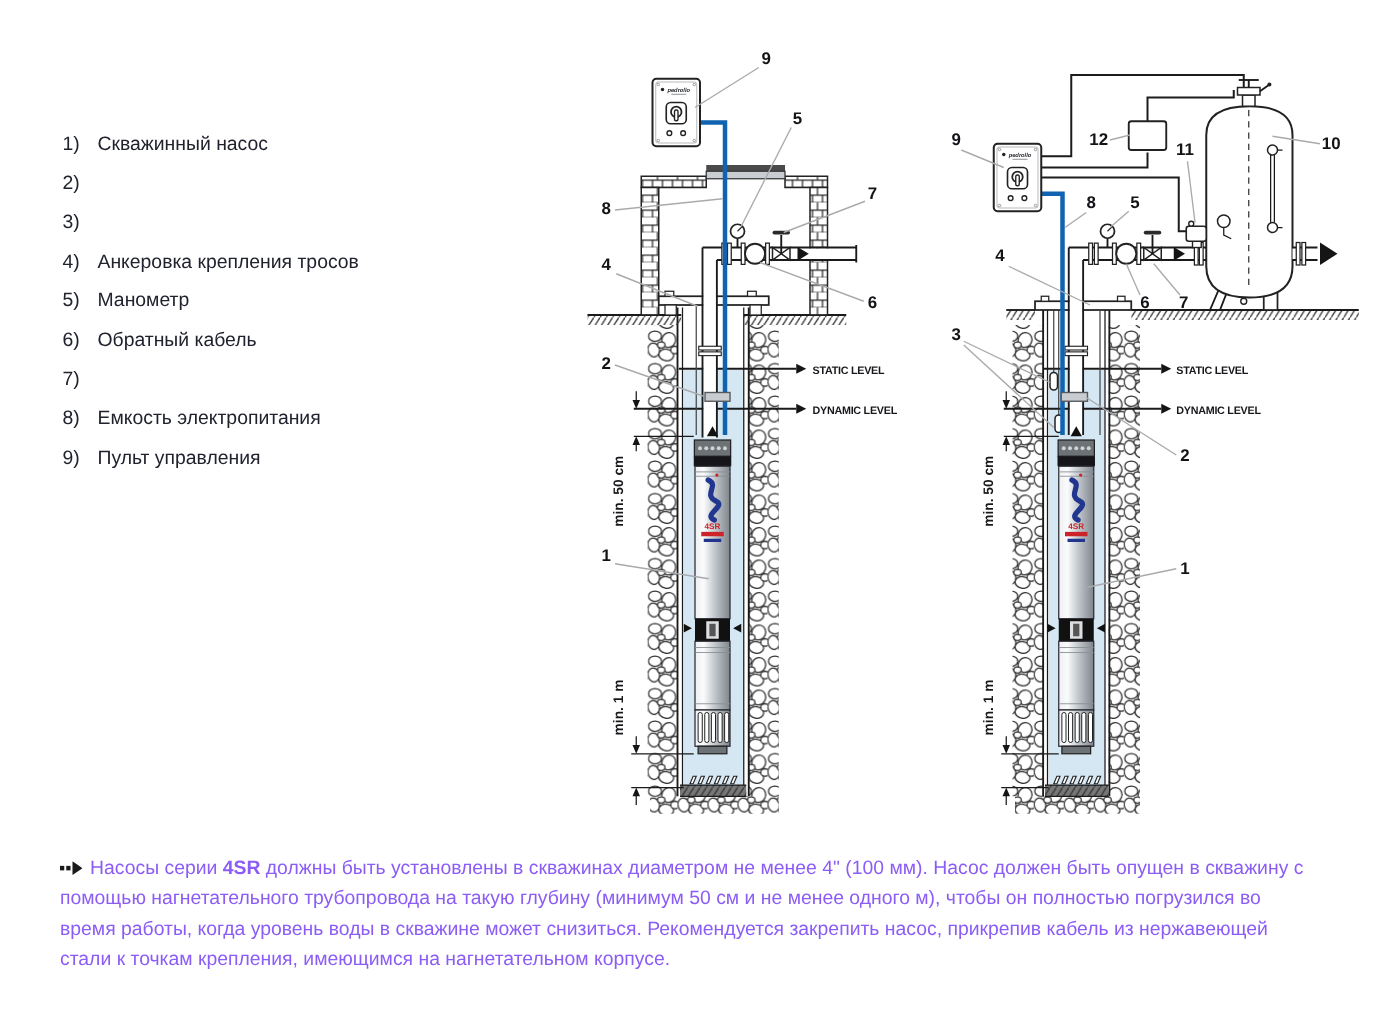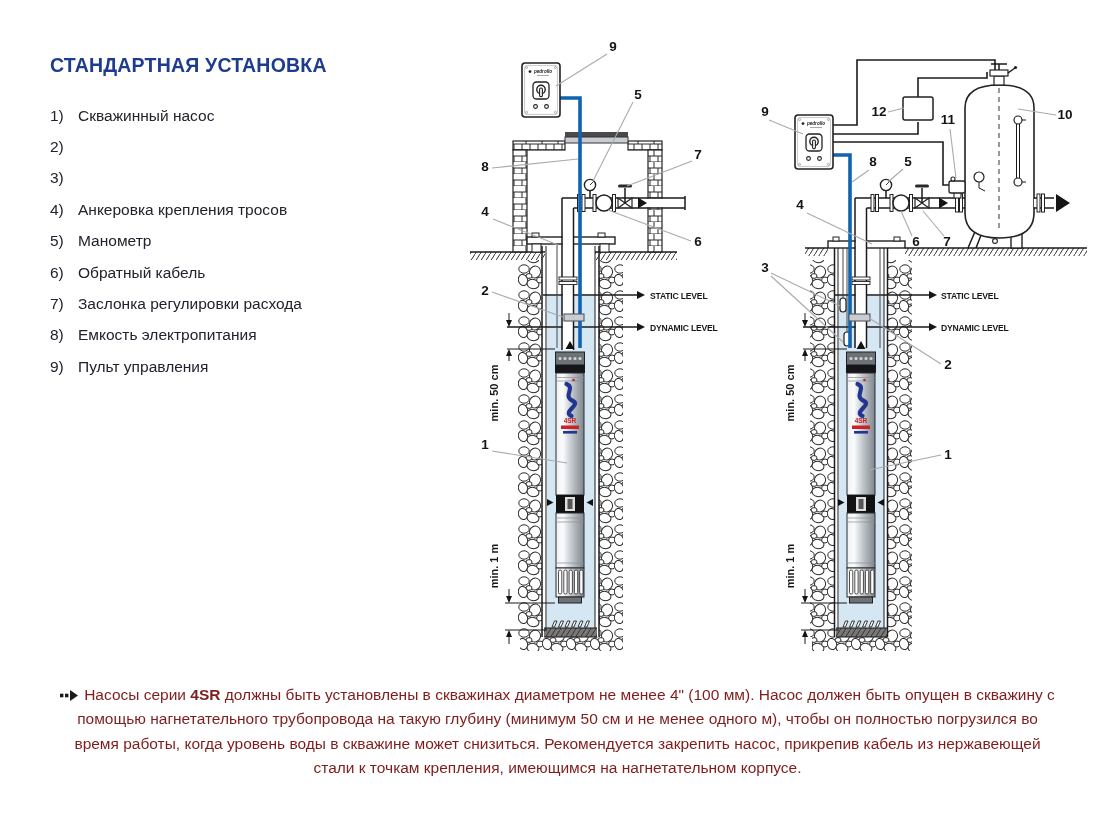--- a/index.html
+++ b/index.html
@@ -3,43 +3,42 @@
 <meta charset="utf-8">
 <style>
   html,body{margin:0;padding:0;background:#fff;}
   .page{position:relative;width:1109px;height:821px;background:#fff;overflow:hidden;
         font-family:"Liberation Sans",sans-serif;color:#232433;}
   .title{position:absolute;left:50px;top:54px;font-size:19.5px;font-weight:bold;
          letter-spacing:.2px;color:#1e3c8e;}
   .legend{position:absolute;left:50px;top:100px;width:420px;}
   .legend-item{display:flex;align-items:center;height:31.4px;font-size:15.5px;color:#20222e;}
   .legend-item .num{width:28px;flex-shrink:0;}
-  .footer{position:absolute;left:60px;top:683px;width:995px;font-size:15.5px;
-          line-height:24.4px;color:#7f1d1d;text-align:center;}
+  .footer{position:absolute;left:48px;top:683px;width:995px;font-size:15.5px;
+          line-height:24.4px;color:#8b5cf6;}
   .footer b{font-weight:bold;}
   .arrow-ic{display:inline-block;vertical-align:-1px;margin-right:6px;}
   svg.diagram{position:absolute;overflow:visible;}
   
   .ln{stroke:#1a1a1a;stroke-width:1.5;fill:none;}
   .thin{stroke:#1a1a1a;stroke-width:1;fill:none;}
   .wire{stroke:#1c1c1c;stroke-width:1.6;fill:none;}
   .cable{stroke:#0f63b0;stroke-width:3.6;fill:none;}
   .leader{stroke:#a8aaad;stroke-width:1.1;fill:none;}
   .co{font-size:13.5px;font-weight:bold;fill:#141418;text-anchor:middle;}
   .lvl{font-size:8.6px;font-weight:bold;letter-spacing:-.2px;fill:#18181c;}
   .dim{font-size:11px;font-weight:bold;fill:#18181c;text-anchor:middle;}
   .pipe-fill{fill:#fff;}
   .blk{fill:#151515;}
 </style>
 </head>
 <body>
 
 <div class="page">
 
-  <div class="title">СТАНДАРТНАЯ УСТАНОВКА</div>
 
   <div class="legend">
     <div class="legend-item">
         <span class="num">1)</span>
         <span>Скважинный насос</span>
       </div>
     <div class="legend-item">
         <span class="num">2)</span>
       </div>
     <div class="legend-item">
@@ -52,21 +51,20 @@
     <div class="legend-item">
         <span class="num">5)</span>
         <span>Манометр</span>
       </div>
     <div class="legend-item">
         <span class="num">6)</span>
         <span>Обратный кабель</span>
       </div>
     <div class="legend-item">
         <span class="num">7)</span>
-        <span>Заслонка регулировки расхода</span>
       </div>
     <div class="legend-item">
         <span class="num">8)</span>
         <span>Емкость электропитания</span>
       </div>
     <div class="legend-item">
         <span class="num">9)</span>
         <span>Пульт управления</span>
       </div>
   </div>

